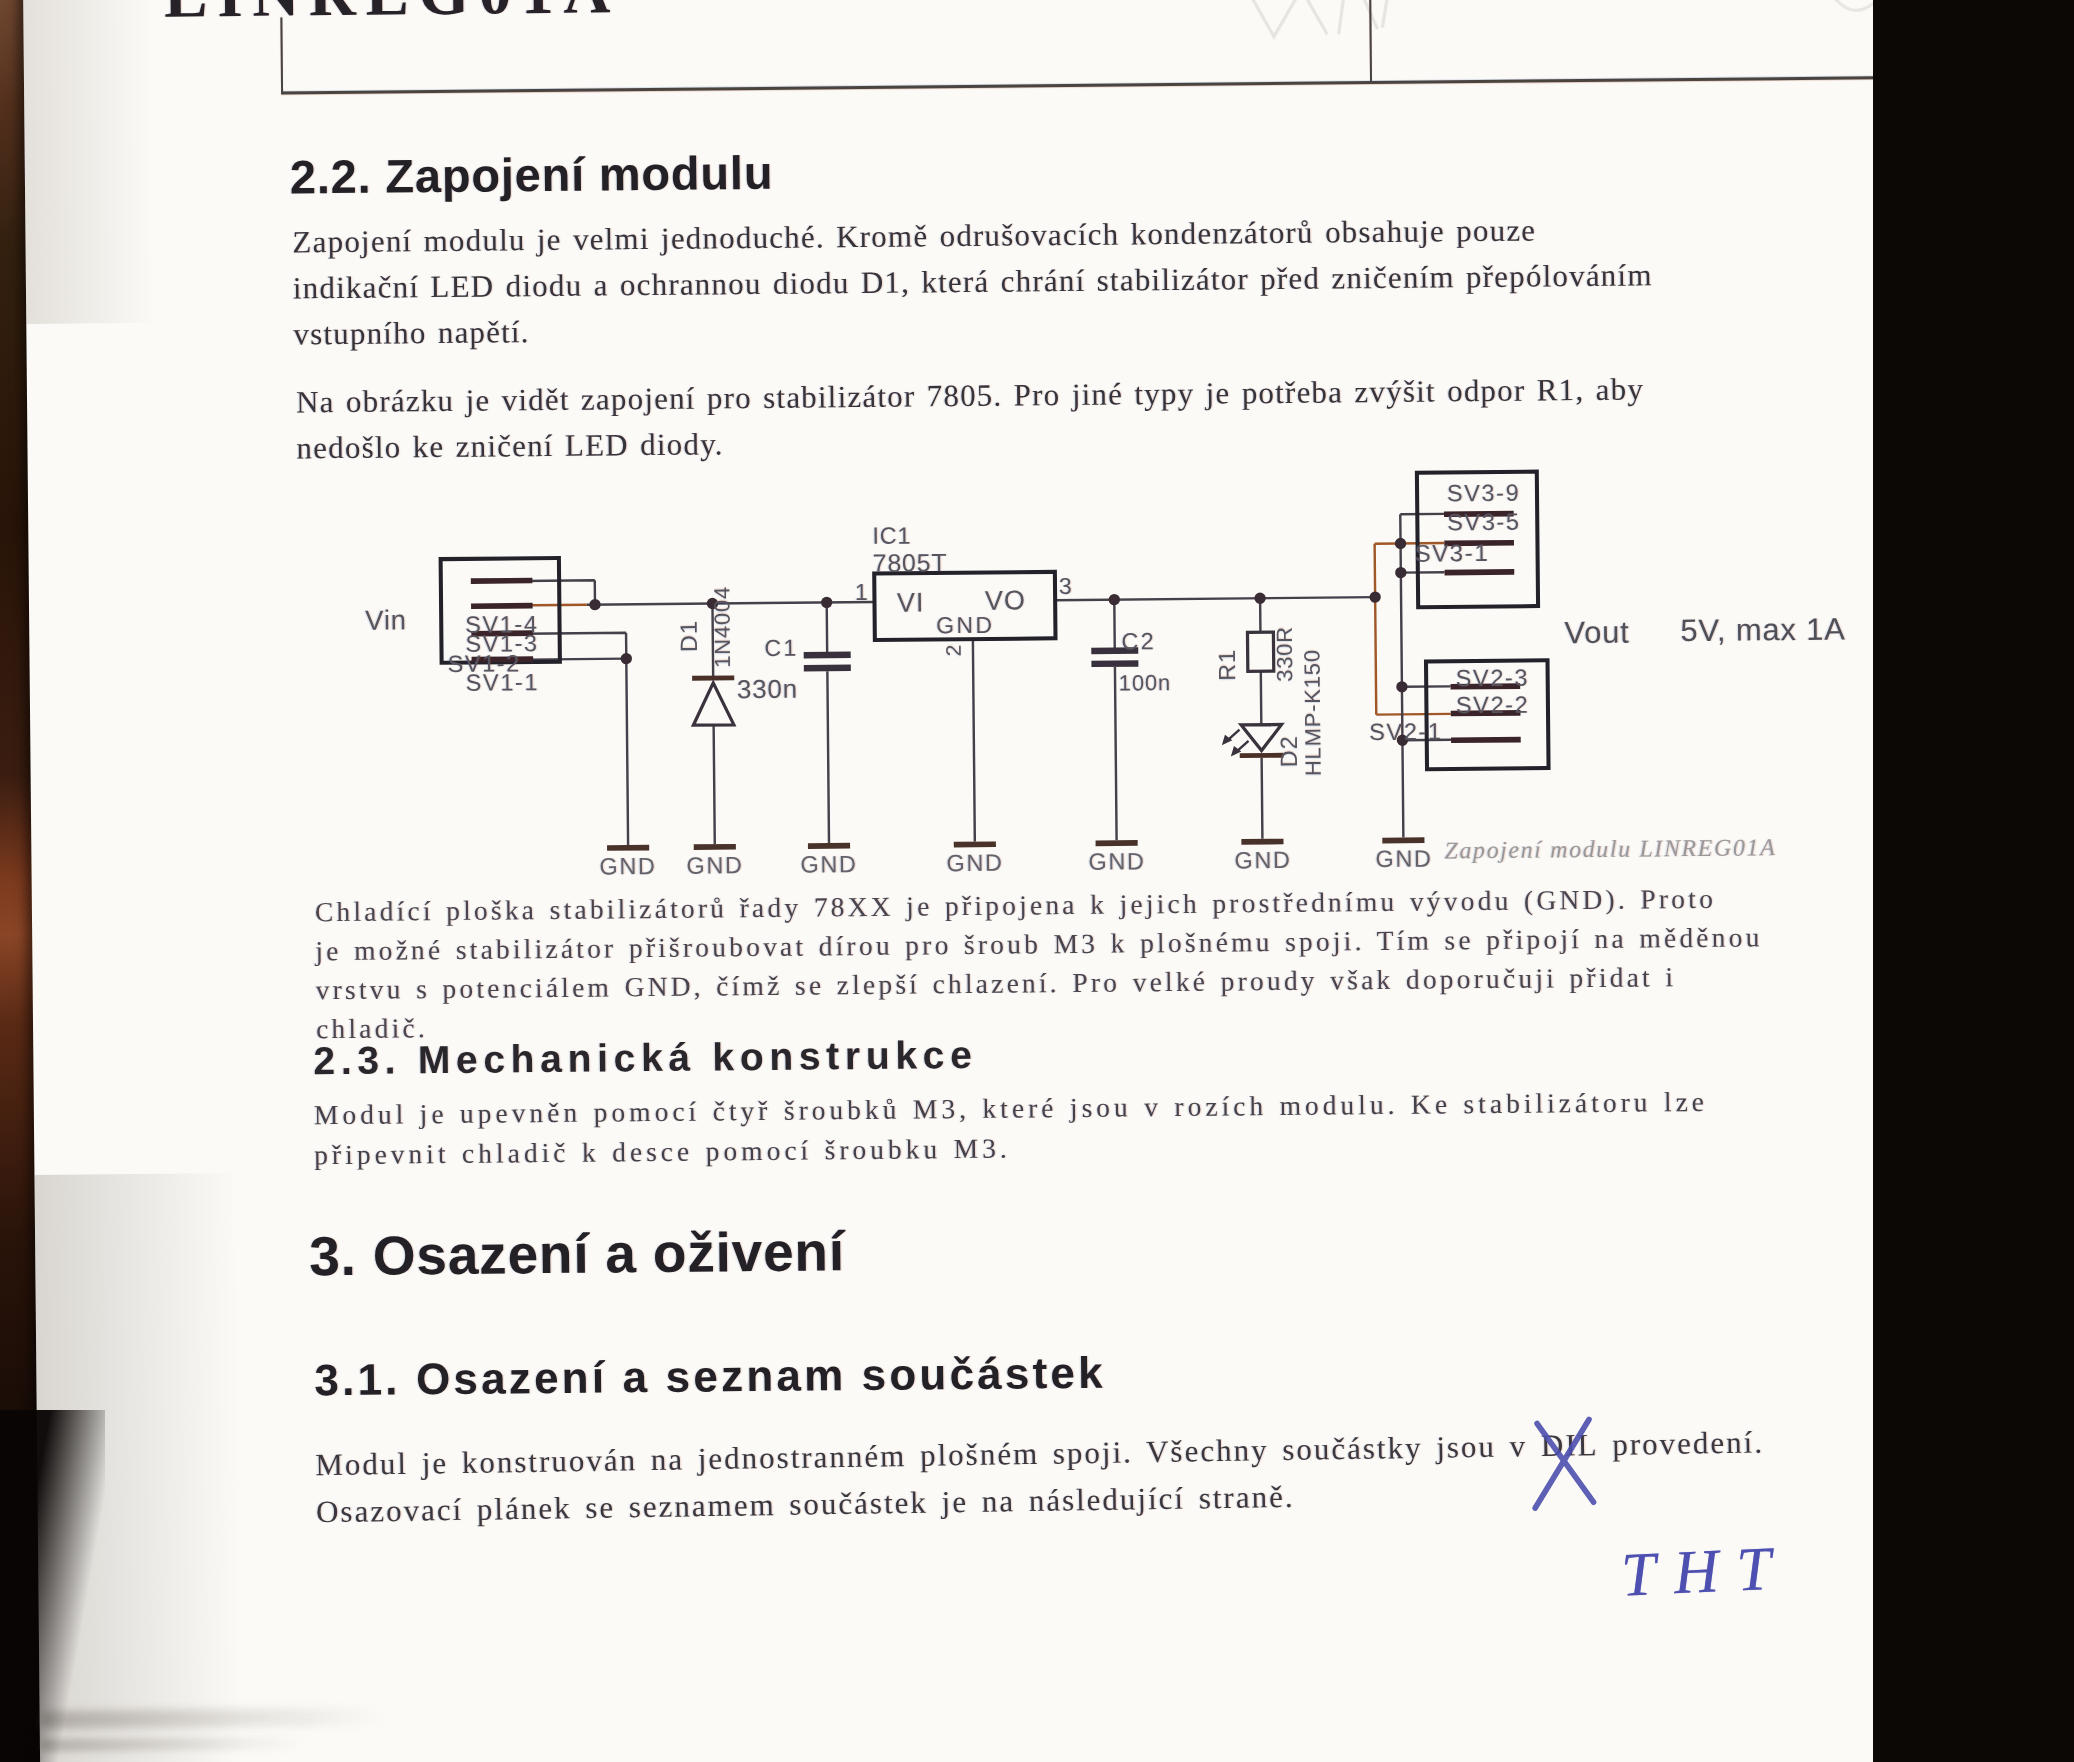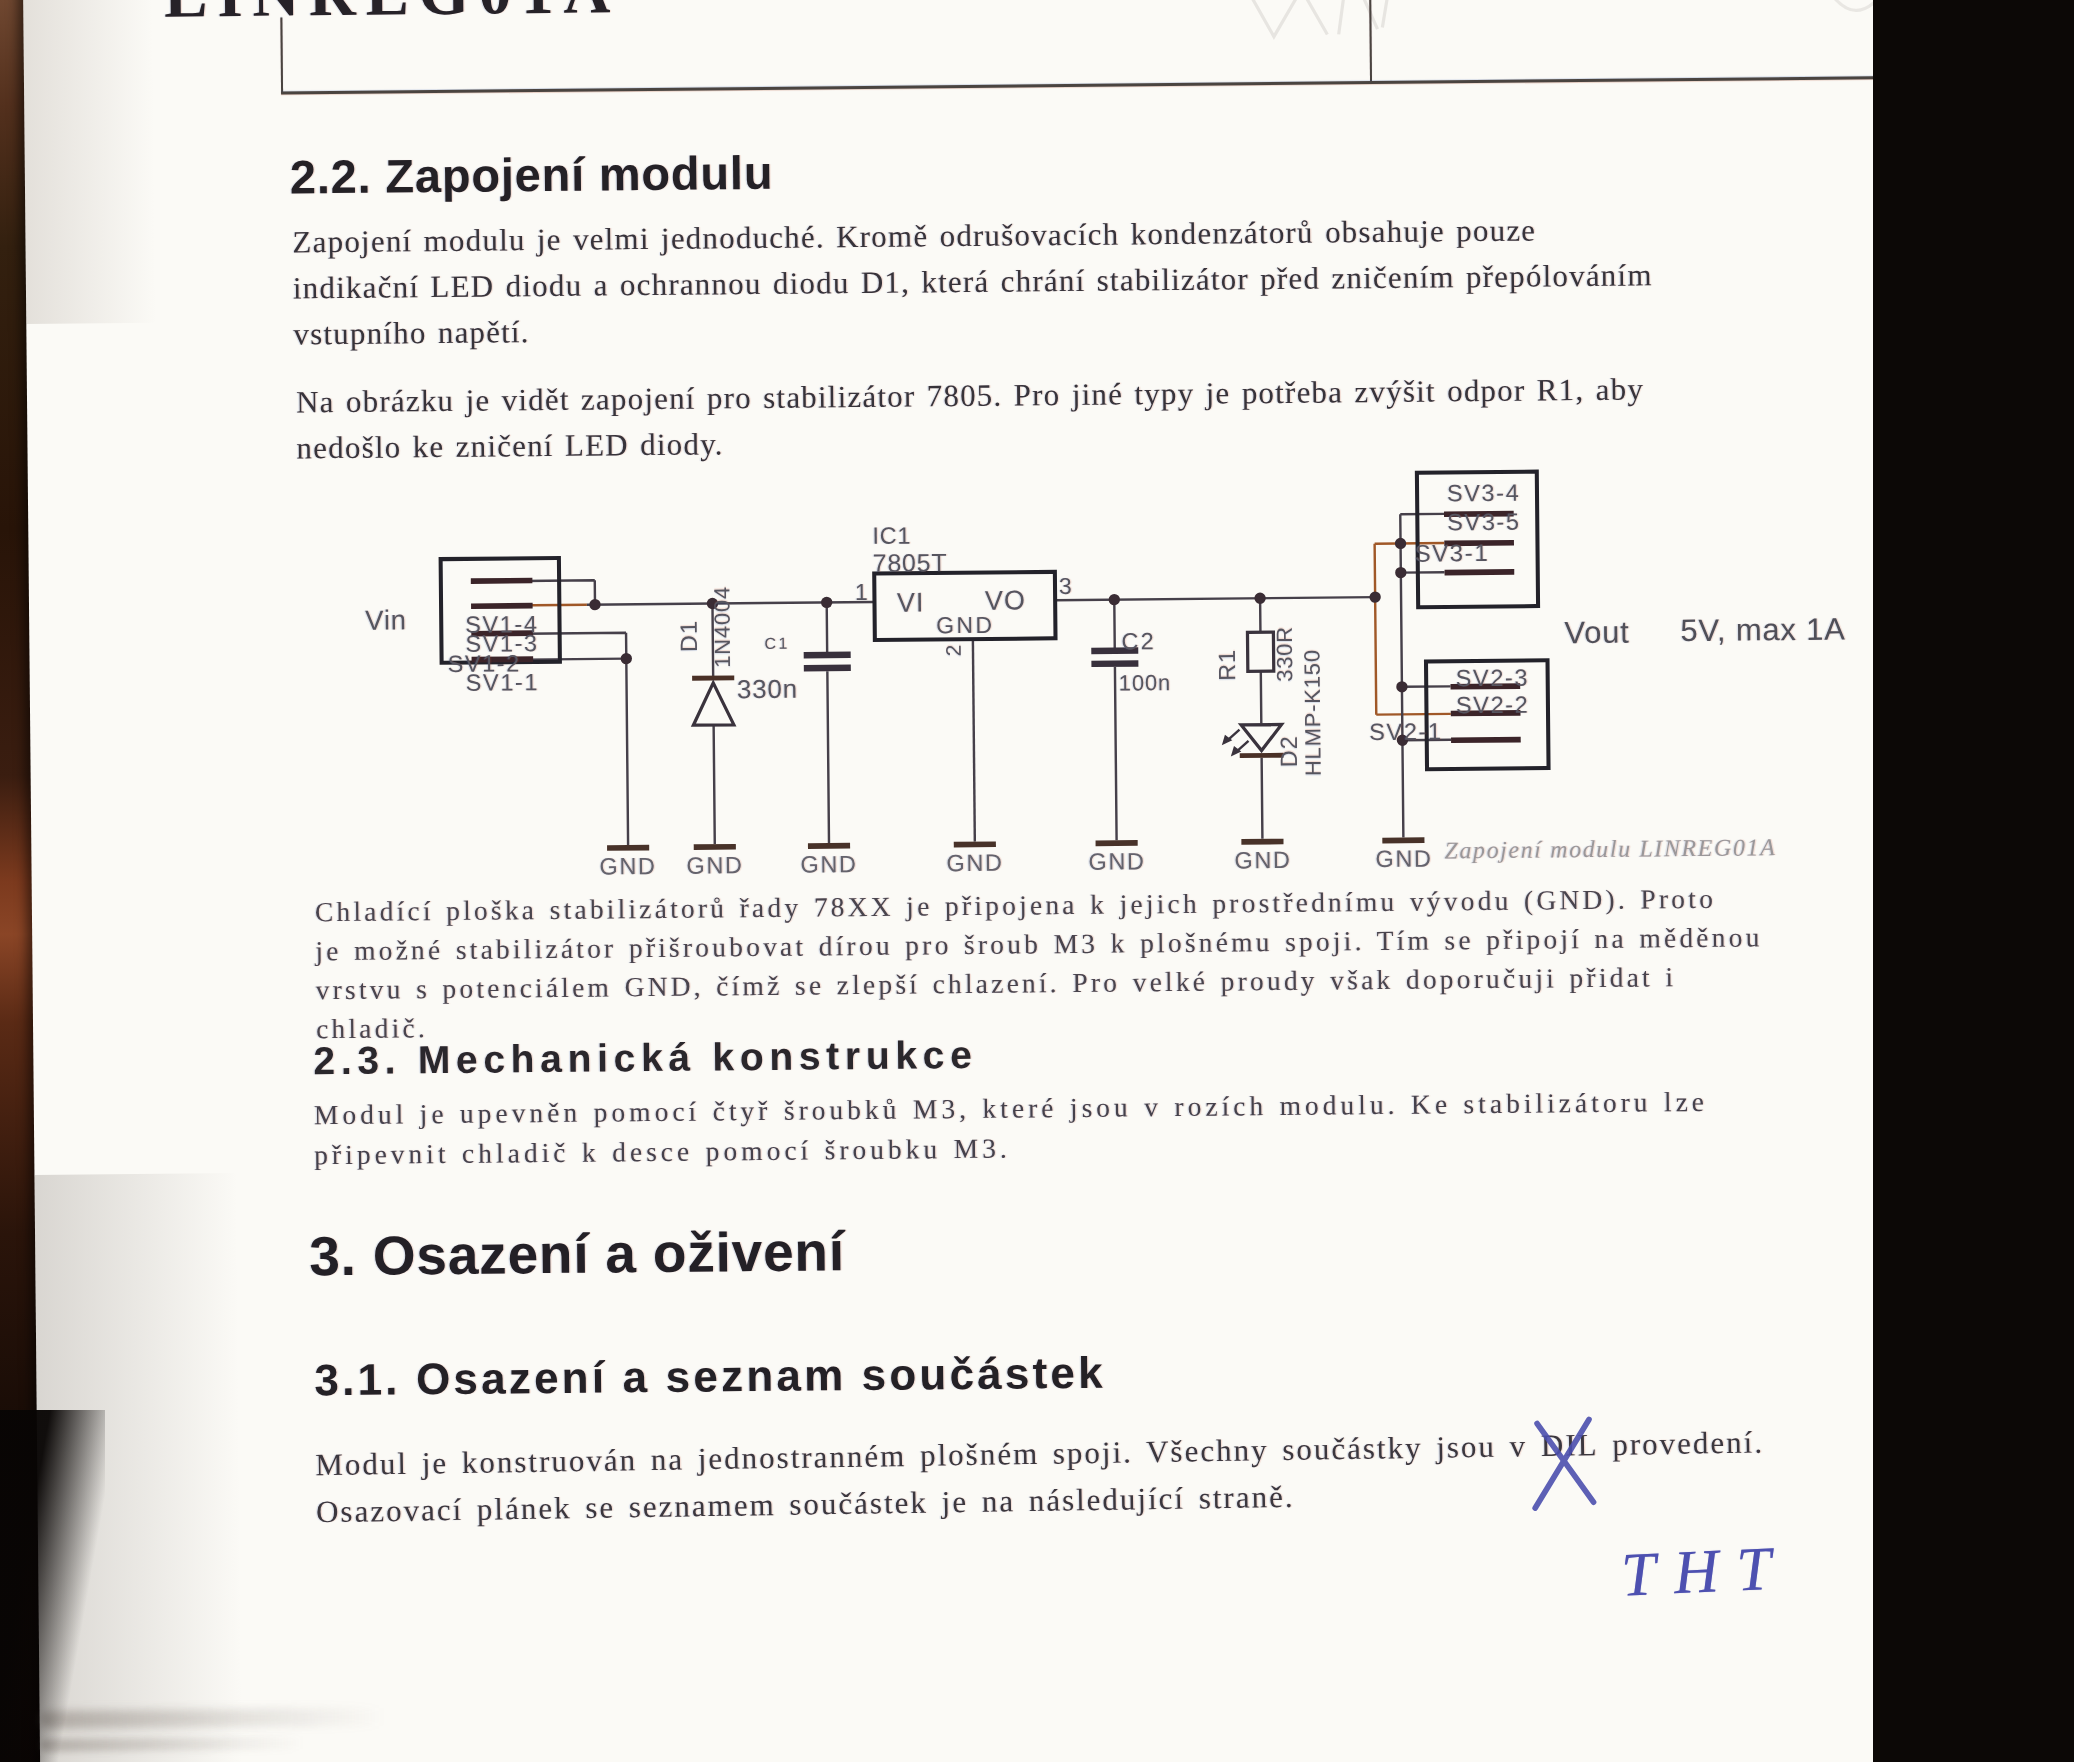--- a/index.html
+++ b/index.html
@@ -144,31 +144,31 @@
       <div class="abs nowrap schlabel ink" style="left:849px;top:587px;font-size:23px;">1</div>
       <div class="abs nowrap schlabel ink" style="left:1053px;top:583px;font-size:23px;">3</div>
       <div class="abs nowrap schlabel ink" style="left:891px;top:596px;font-size:27px;">VI</div>
       <div class="abs nowrap schlabel ink" style="left:979px;top:595px;font-size:27px;">VO</div>
       <div class="abs nowrap schlabel ink" style="left:930px;top:621px;font-size:23px;letter-spacing:2.4px;">GND</div>
       <div class="abs nowrap schlabel ink rot" style="left:941px;top:647px;font-size:21px;">2</div>
 
       <div class="abs nowrap schlabel ink rot" style="left:666px;top:629px;width:34px;font-size:23.5px;">D1</div>
       <div class="abs nowrap schlabel ink rot" style="left:676px;top:621px;width:81px;font-size:22px;">1N4004</div>
 
-      <div class="abs nowrap schlabel ink" style="left:758px;top:642px;font-size:16px;letter-spacing:2.4px;">C1</div>
+      <div class="abs nowrap schlabel ink" style="left:758px;top:642px;font-size:23px;letter-spacing:2.4px;">C1</div>
       <div class="abs nowrap schlabel ink" style="left:730px;top:681px;font-size:26px;text-align:center;">330n</div>
       <div class="abs nowrap schlabel ink" style="left:1115px;top:639px;font-size:23.5px;letter-spacing:2.4px;">C2</div>
       <div class="abs nowrap schlabel ink" style="left:1112px;top:681px;font-size:22px;">100n</div>
 
       <div class="abs nowrap schlabel ink rot" style="left:1204px;top:663px;width:34px;font-size:23.5px;">R1</div>
       <div class="abs nowrap schlabel ink rot" style="left:1246px;top:653px;width:65px;font-size:22px;">330R</div>
       <div class="abs nowrap schlabel ink rot" style="left:1265px;top:750px;width:34px;font-size:23.5px;">D2</div>
       <div class="abs nowrap schlabel ink rot" style="left:1237px;top:712px;width:138px;font-size:22px;">HLMP-K150</div>
 
-      <div class="abs nowrap schlabel ink" style="left:1442px;top:494px;font-size:23.5px;letter-spacing:1.6px;">SV3-4</div>
+      <div class="abs nowrap schlabel ink" style="left:1442px;top:494px;font-size:23.5px;letter-spacing:1.6px;">SV3-9</div>
       <div class="abs nowrap schlabel ink" style="left:1442px;top:523px;font-size:23.5px;letter-spacing:1.6px;">SV3-5</div>
       <div class="abs nowrap schlabel ink" style="left:1409px;top:553px;font-size:24px;letter-spacing:1.6px;">SV3-1</div>
 
       <div class="abs nowrap schlabel ink" style="left:1449px;top:679px;font-size:23.5px;letter-spacing:1.6px;">SV2-3</div>
       <div class="abs nowrap schlabel ink" style="left:1449px;top:706px;font-size:23.5px;letter-spacing:1.6px;">SV2-2</div>
       <div class="abs nowrap schlabel ink" style="left:1362px;top:732px;font-size:23.5px;letter-spacing:1.6px;">SV2-1</div>
 
       <div class="abs nowrap schlabel ink" style="left:1558px;top:630px;font-size:31px;color:#4f4f58;">Vout</div>
       <div class="abs nowrap schlabel ink" style="left:1674px;top:629px;font-size:31px;color:#4f4f58;">5V, max 1A</div>
 

